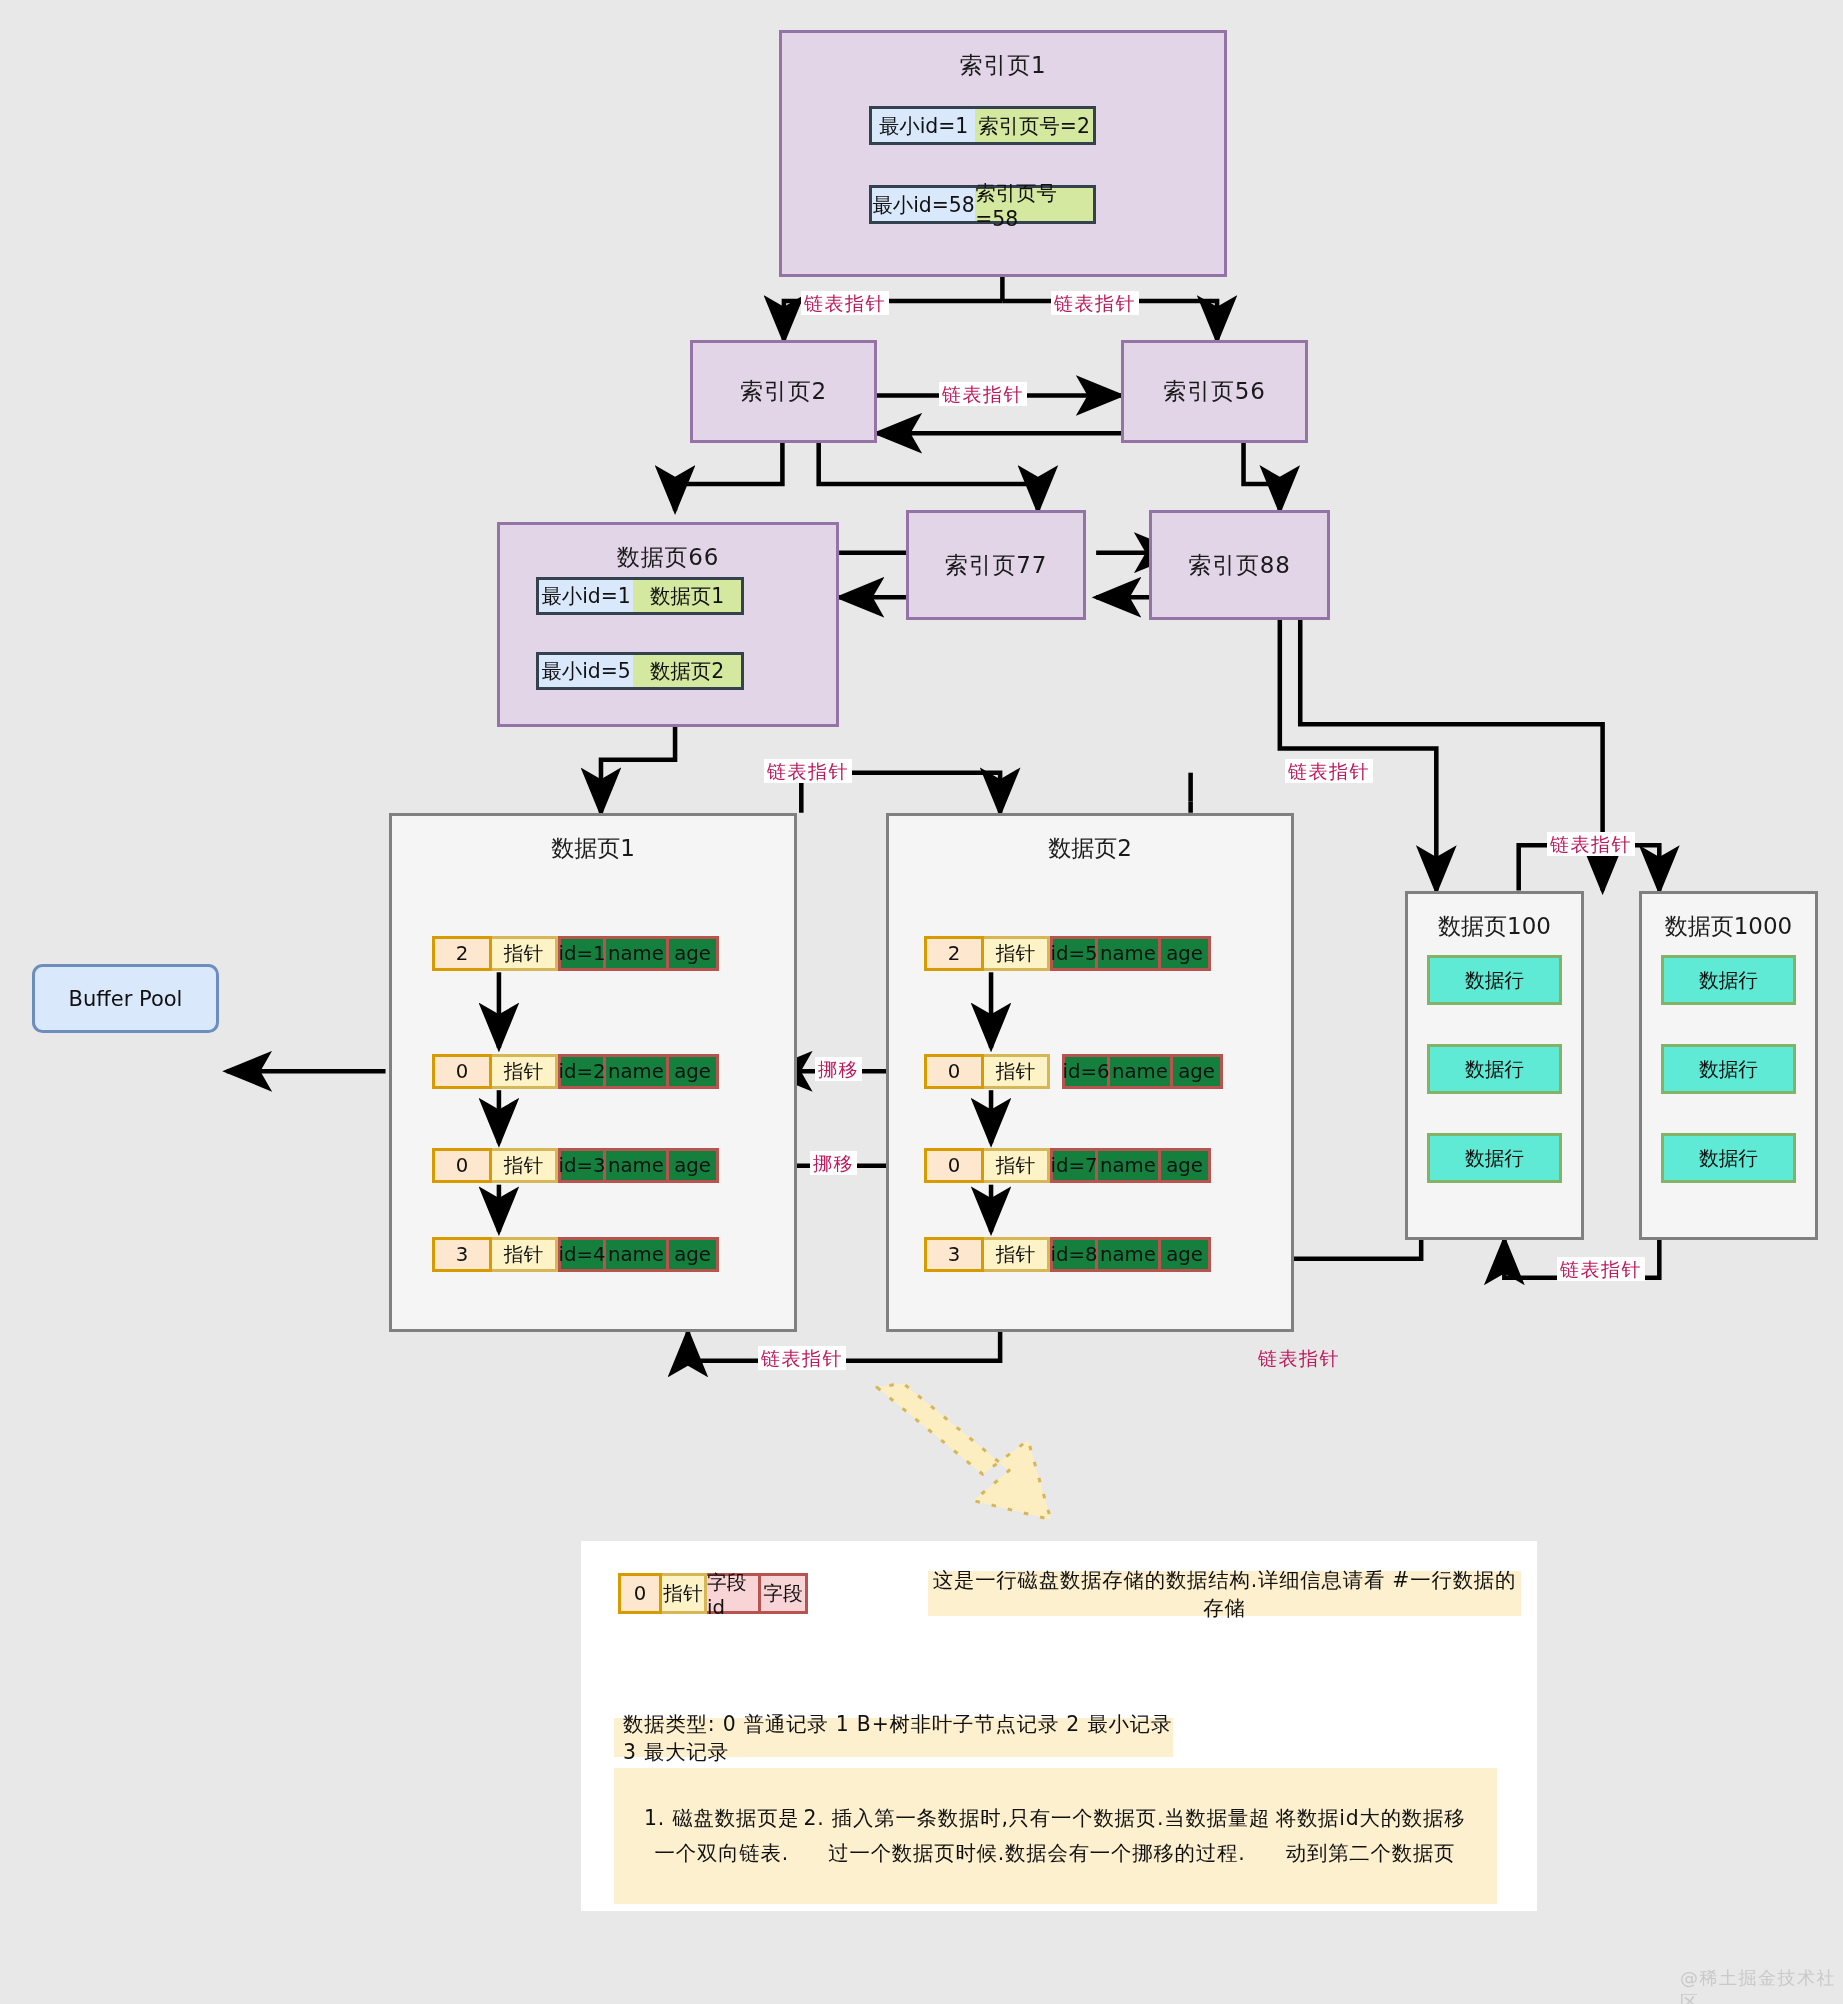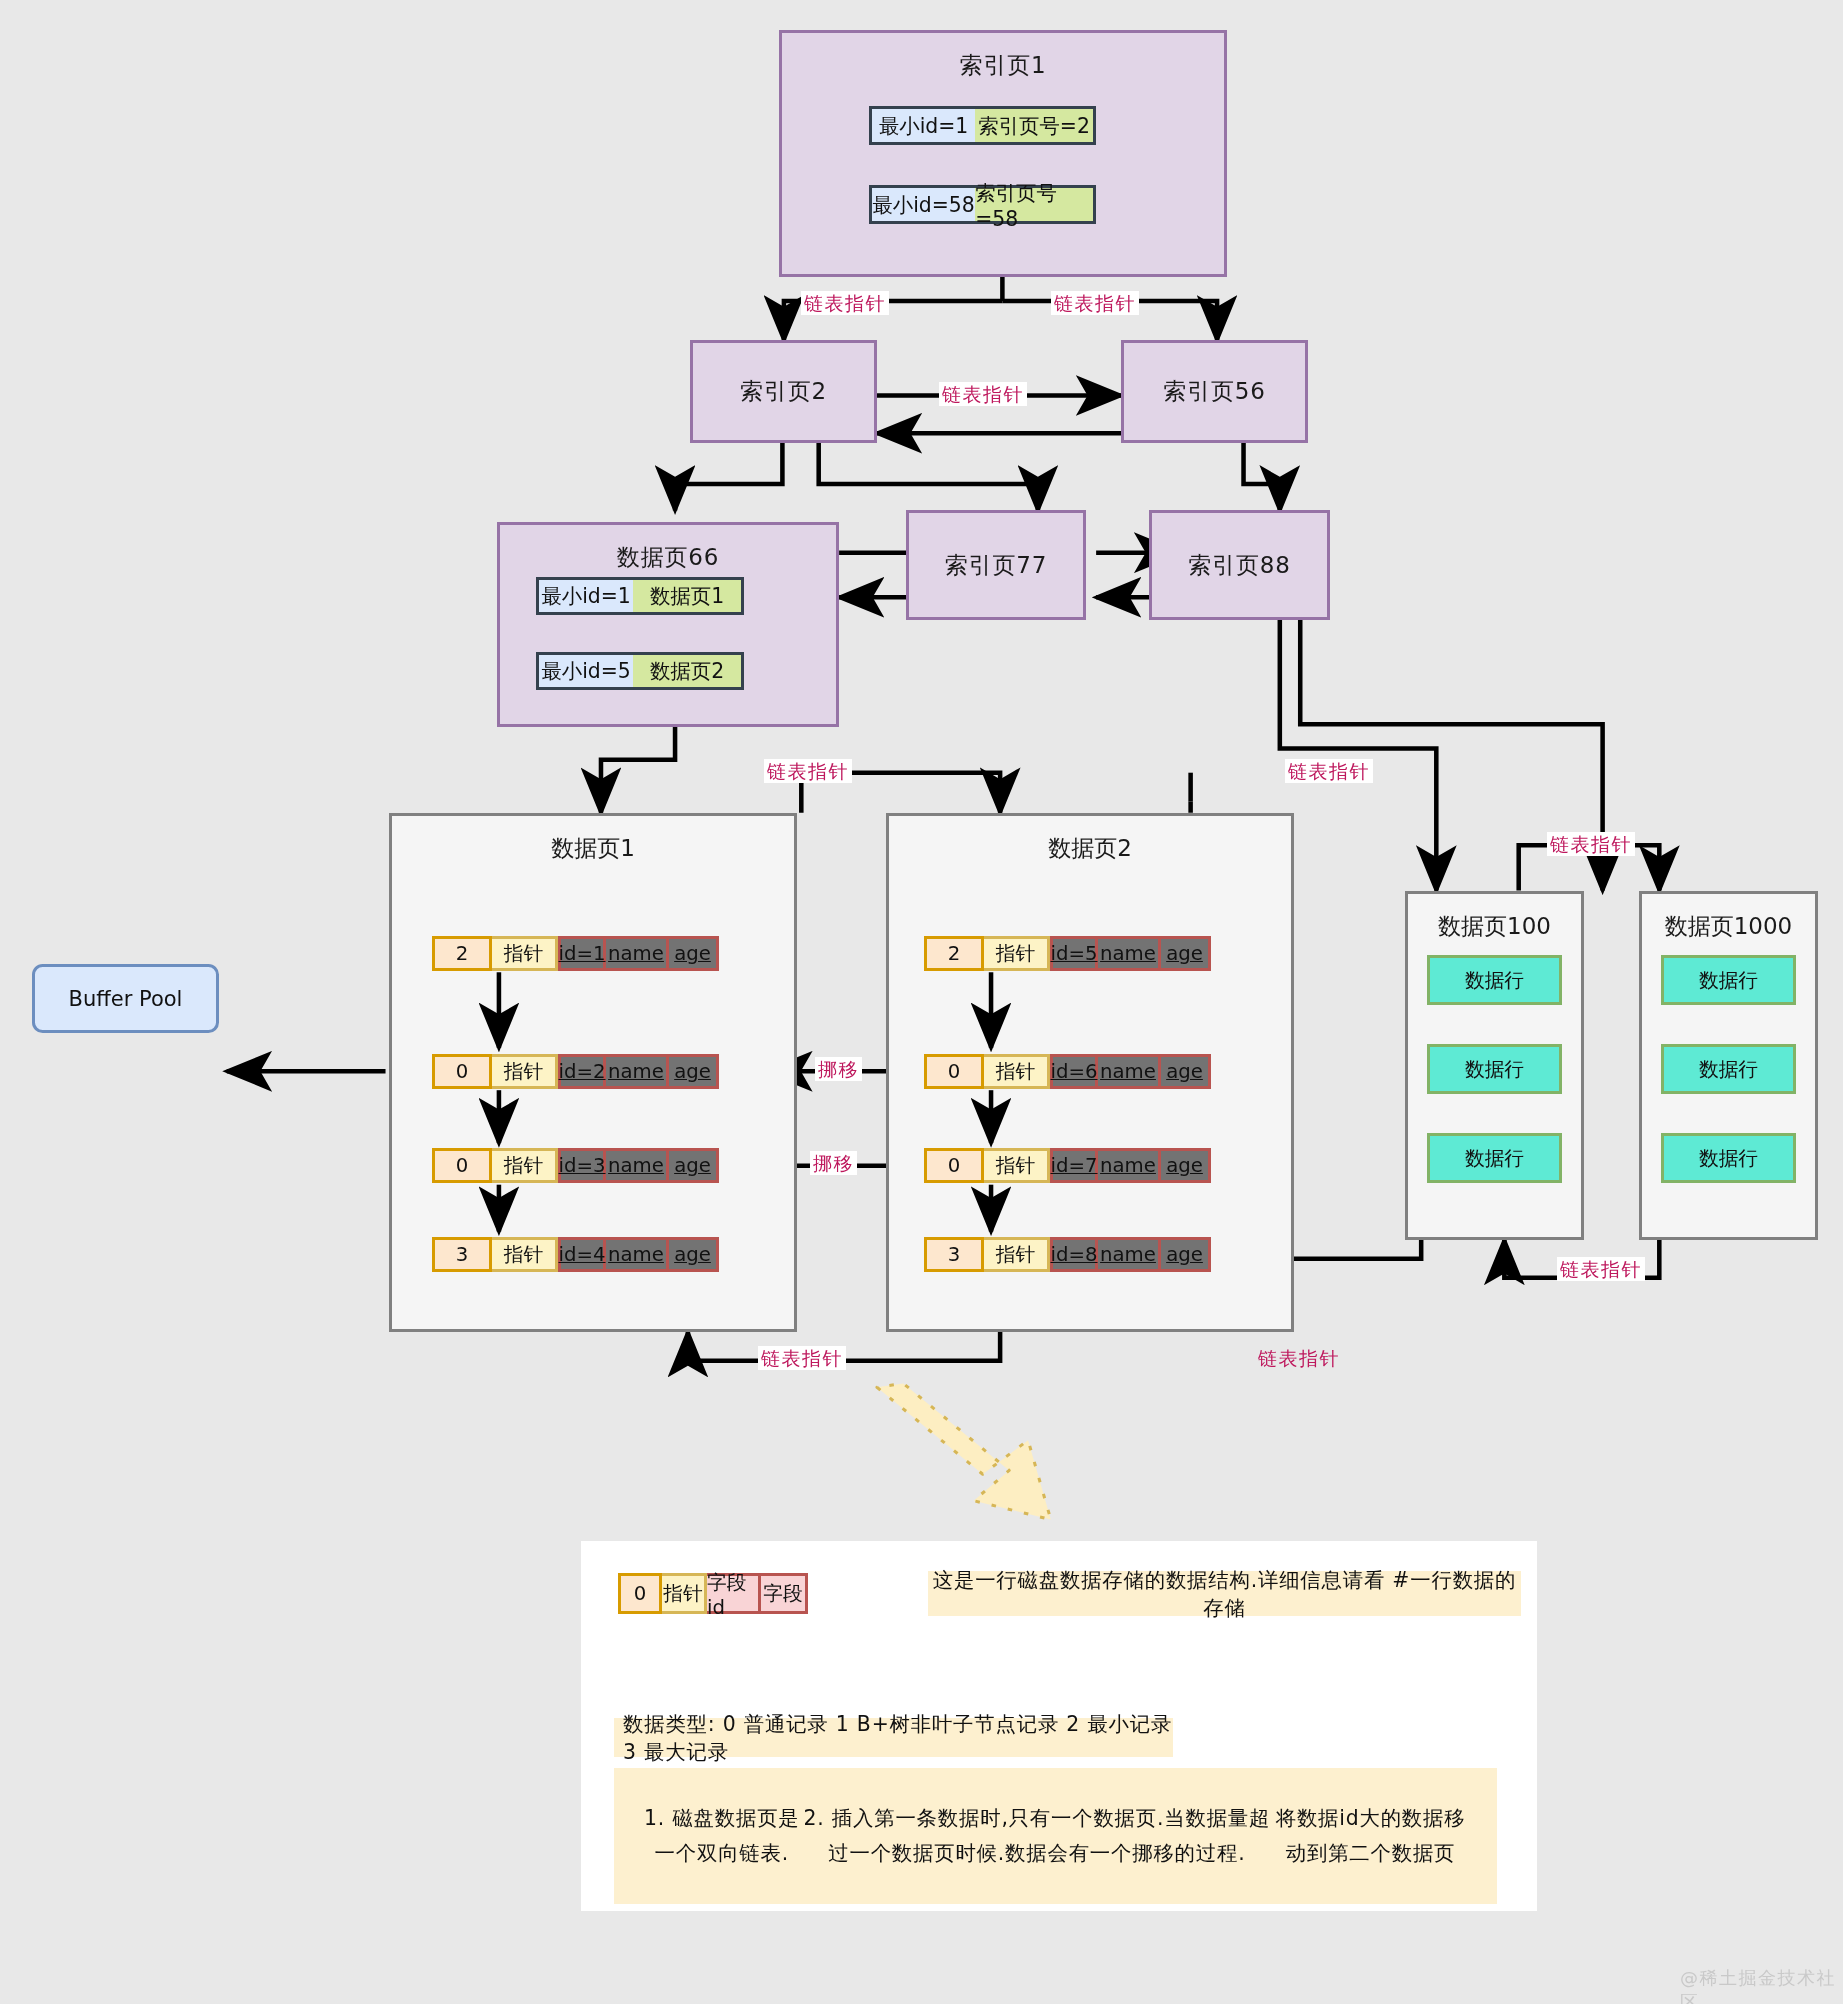--- a/index.html
+++ b/index.html
@@ -33,21 +33,21 @@
   .greypage{
     background:#f5f5f5;border:3.8px solid #808080;box-sizing:border-box;
   }
   .greypage .ttl{text-align:center;font-size:23px;color:#1a1a1a;padding-top:16.6px;}
 
   
   .drow{position:absolute;display:flex;height:35px;}
   .drow .c{box-sizing:border-box;display:flex;align-items:center;justify-content:center;font-size:19.7px;color:#111;}
   .drow .num{background:#fde7ce;border:3px solid #d79b00;}
   .drow .ptr{background:#fdf3c6;border:3px solid #d6b656;border-left:none;}
-  .drow .fld{background:#737373;border:3px solid #b85450;border-left:none;text-decoration:underline;}
+  .drow .fld{background:#15803d;border:3px solid #b85450;border-left:none;}
   .drow .fld.first{border-left:3px solid #b85450;}
 
   
   .grow{position:absolute;background:#5eead4;border:3px solid #82b366;box-sizing:border-box;
         display:flex;align-items:center;justify-content:center;font-size:19.7px;color:#111;}
 
   
   .bufferpool{
     position:absolute;background:#dae8fc;border:3px solid #6c8ebf;border-radius:10.6px;
     display:flex;align-items:center;justify-content:center;font-size:21px;color:#111;box-sizing:border-box;
@@ -220,21 +220,21 @@
   <div class="drow" style="left:924px;top:936px;">
     <div class="c num" style="width:60px;">2</div>
     <div class="c ptr" style="width:66px;">指针</div>
     <div class="c fld first" style="width:48px;">id=5</div>
     <div class="c fld" style="width:63px;">name</div>
     <div class="c fld" style="width:50px;">age</div>
   </div>
   <div class="drow" style="left:924px;top:1054px;">
     <div class="c num" style="width:60px;">0</div>
     <div class="c ptr" style="width:66px;">指针</div>
-    <div class="c fld first" style="width:48px;">id=6</div>
+    <div class="c fld first" style="width:48px;margin-left:12px;">id=6</div>
     <div class="c fld" style="width:63px;">name</div>
     <div class="c fld" style="width:50px;">age</div>
   </div>
   <div class="drow" style="left:924px;top:1148px;">
     <div class="c num" style="width:60px;">0</div>
     <div class="c ptr" style="width:66px;">指针</div>
     <div class="c fld first" style="width:48px;">id=7</div>
     <div class="c fld" style="width:63px;">name</div>
     <div class="c fld" style="width:50px;">age</div>
   </div>

